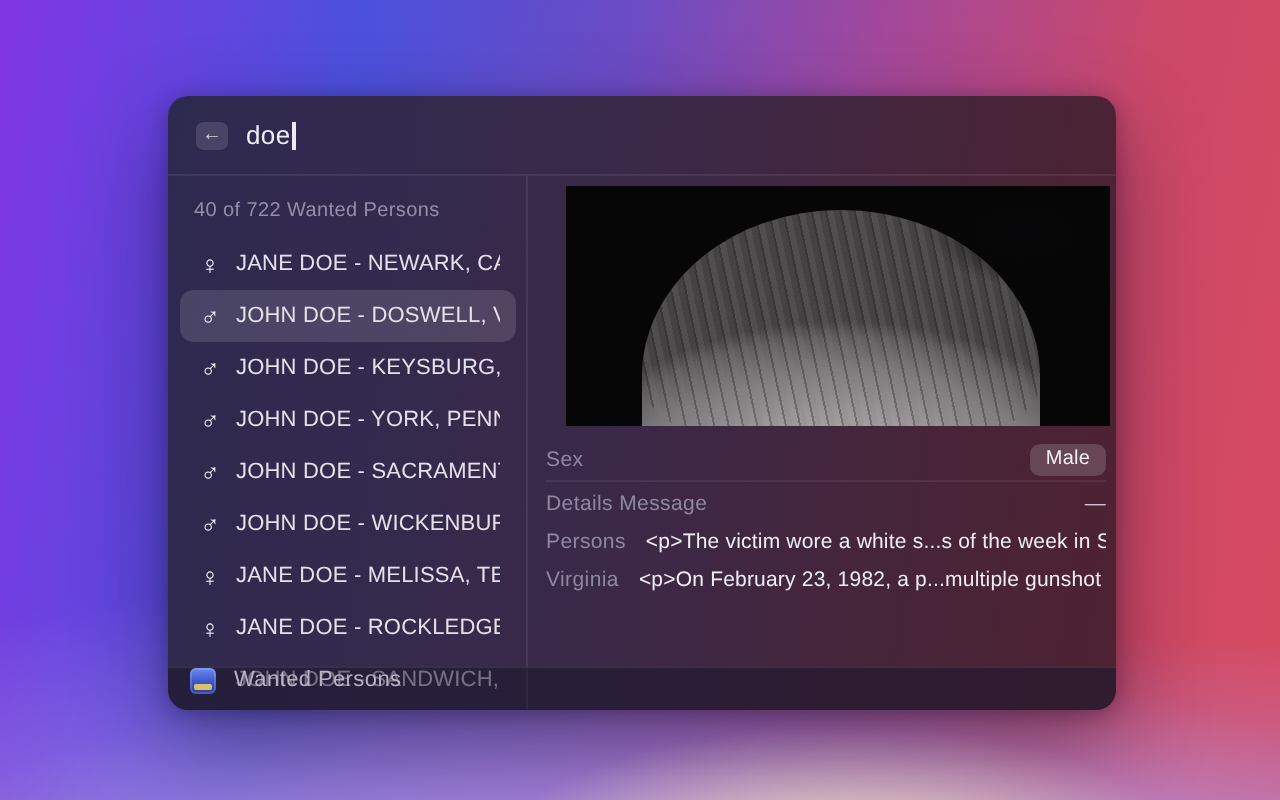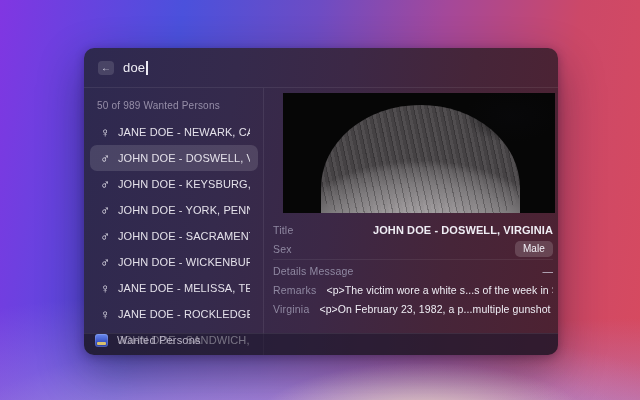--- a/index.html
+++ b/index.html
@@ -84,21 +84,21 @@
     </div>
     <div class="search-field">
       <span>doe</span>
       <span class="caret"></span>
     </div>
   </div>
 
   <div class="content">
 
     <div class="list-panel">
-      <div class="list-header">50 of 989 Wanted Persons</div>
+      <div class="list-header">40 of 722 Wanted Persons</div>
       <div>
         <div class="row">
           <span class="sym">♀</span>
           <span class="lbl">JANE DOE - NEWARK, CALIFOR...</span>
         </div>
         <div class="row selected">
           <span class="sym">♂</span>
           <span class="lbl">JOHN DOE - DOSWELL, VIRGINIA</span>
         </div>
         <div class="row">
@@ -135,34 +135,30 @@
     <div class="detail-panel">
       <div class="photo">
         <div class="head">
           <div class="hair-texture"></div>
           <div class="forehead"></div>
         </div>
         <div class="hair-shadow"></div>
       </div>
       <div class="meta">
         <div class="meta-row">
-          <span class="m-label">Title</span>
-          <span class="m-value strong">JOHN DOE - DOSWELL, VIRGINIA</span>
-        </div>
-        <div class="meta-row">
           <span class="m-label">Sex</span>
           <span class="m-value"><span class="badge">Male</span></span>
         </div>
         <div class="meta-sep"></div>
         <div class="meta-row">
           <span class="m-label">Details Message</span>
           <span class="m-value dim">—</span>
         </div>
         <div class="meta-row">
-          <span class="m-label">Remarks</span>
+          <span class="m-label">Persons</span>
           <span class="m-value">&lt;p&gt;The victim wore a white s...s of the week in Spanish.&lt;/p&gt;</span>
         </div>
         <div class="meta-row">
           <span class="m-label">Virginia</span>
           <span class="m-value">&lt;p&gt;On February 23, 1982, a p...multiple gunshot wounds.&lt;/p&gt;</span>
         </div>
       </div>
     </div>
   </div>
 

